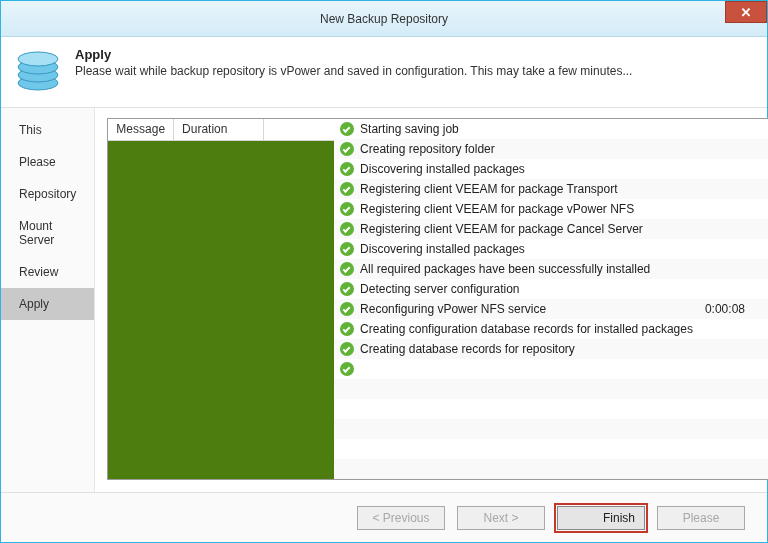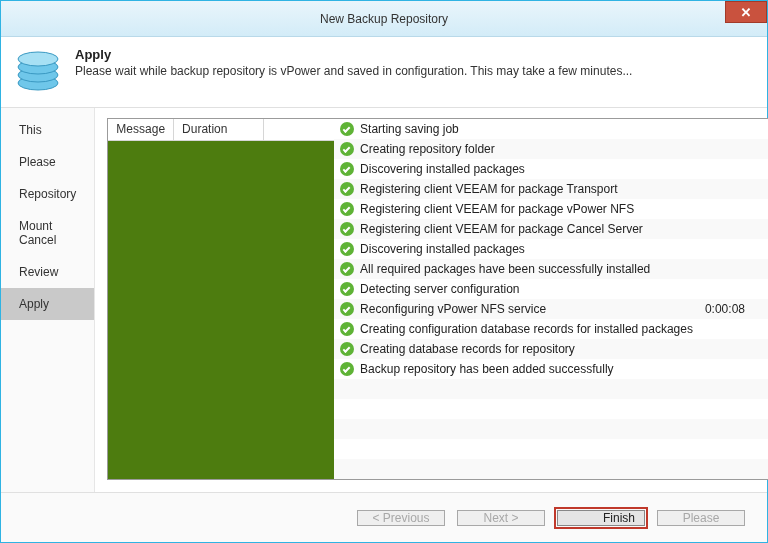--- a/index.html
+++ b/index.html
@@ -24,21 +24,21 @@
     .gh-pad { width: 70px; padding: 3px 8px; }
     .grid-body { flex: 1; overflow-y: auto; background: #fff; }
     .row { display: flex; height: 20px; align-items: center; font-size: 12px; }
     .row:nth-child(even){ background: #f9f9f9; }
     .cell-msg { flex: 1; padding: 0 6px; display: flex; align-items: flex-start; gap: 6px; white-space: nowrap; overflow: hidden; }
     .cell-dur { width: 90px; padding: 0 6px; text-align: left; }
     .cell-pad { width: 70px; }
     .status-icon { width: 14px; height: 14px; border-radius: 50%; background: #5fb336; position: relative; flex: none; }
     .status-icon::after { content: ""; position: absolute; left: 3px; top: 5px; width: 5px; height: 2px; border-left: 2px solid #fff; border-bottom: 2px solid #fff; transform: rotate(-45deg); }
     .footer { height: 50px; display: flex; align-items: center; justify-content: flex-end; gap: 12px; padding: 0 22px; border-top: 1px solid #e0e0e0; background: #fafafa; }
-    .btn { min-width: 88px; height: 16px; border: 1px solid #a8a8a8; background: #efefef; font-size: 12px; color: #555; display: inline-flex; align-items: center; justify-content: center; cursor: pointer; }
+    .btn { min-width: 88px; height: 24px; border: 1px solid #a8a8a8; background: #efefef; font-size: 12px; color: #555; display: inline-flex; align-items: center; justify-content: center; cursor: pointer; }
     .btn.disabled { color: #a8a8a8; cursor: default; }
     .btn.primary { outline: 2px solid #c0392b; outline-offset: 1px; color: #222; background: #e5e5e5; border: 1px solid #888; padding-left: 36px; }
     
     .disk-stack ellipse { fill: #6fc7ea; stroke: #3a99c2; stroke-width: 1; }
     .disk-stack .top { fill: #a7e0f4; }
   </style>
 </head>
 <body>
 
 <div class="window">
@@ -60,21 +60,21 @@
       <strong>Apply</strong>
       <span>Please wait while backup repository is vPower and saved in configuration. This may take a few minutes...</span>
     </div>
   </div>
 
   <div class="body">
     <div class="sidebar" id="sidebar">
         <div class="side-item">This</div>
         <div class="side-item">Please</div>
         <div class="side-item">Repository</div>
-        <div class="side-item">Mount Cancel</div>
+        <div class="side-item">Mount Server</div>
         <div class="side-item">Review</div>
         <div class="side-item active">Apply</div>
       </div>
 
     <div class="main">
       <div class="grid">
         <div class="grid-header">
           <div class="gh-msg">Message</div>
           <div class="gh-dur">Duration</div>
           <div class="gh-pad"></div>
@@ -172,21 +172,20 @@
               <div class="cell-msg">
                 <span class="status-icon"></span>
                 <span>Creating database records for repository</span>
               </div>
               <div class="cell-dur"></div>
               <div class="cell-pad"></div>
             </div>
             <div class="row">
               <div class="cell-msg">
                 <span class="status-icon"></span>
-                <span>Backup repository has been added successfully</span>
               </div>
               <div class="cell-dur"></div>
               <div class="cell-pad"></div>
             </div>
             <div class="row">
               <div class="cell-msg"></div>
               <div class="cell-dur"></div>
               <div class="cell-pad"></div>
             </div>
             <div class="row">

